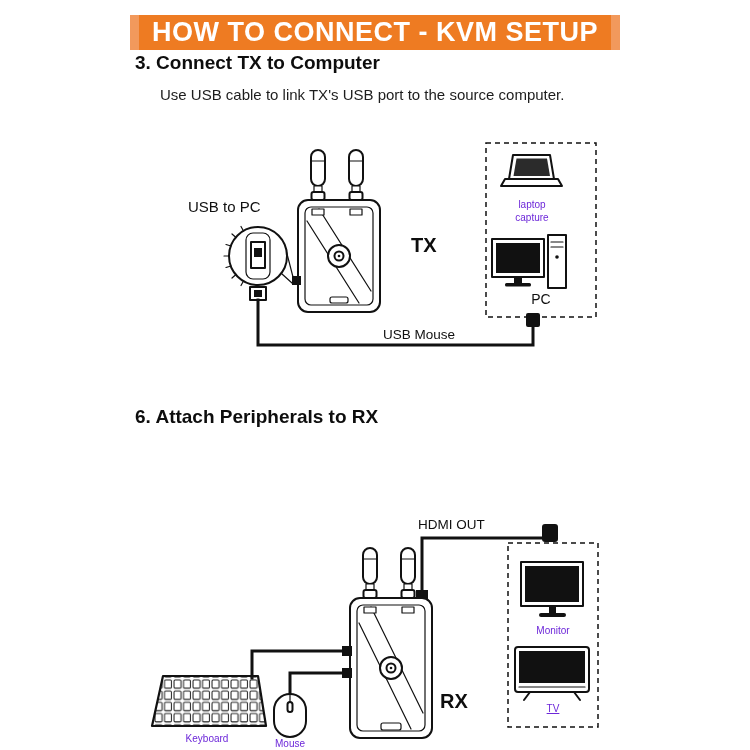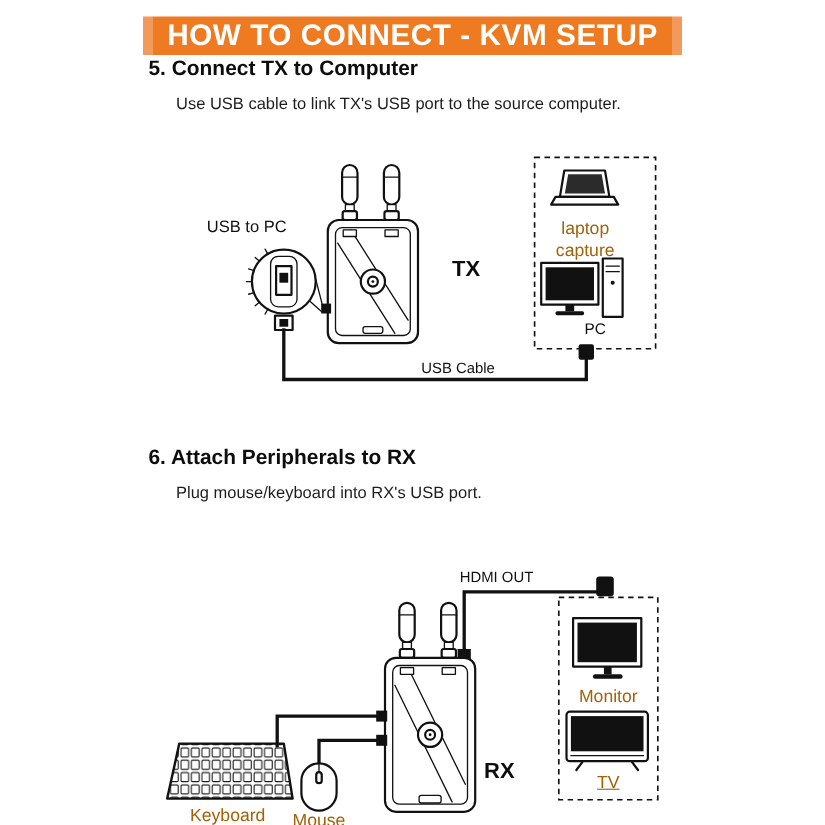--- a/index.html
+++ b/index.html
@@ -14,21 +14,21 @@
       var(--header-bg-light,#f2995c) 0px, var(--header-bg-light,#f2995c) 9px,
       var(--header-bg,#ee7b22) 9px, var(--header-bg,#ee7b22) calc(100% - 9px),
       var(--header-bg-light,#f2995c) calc(100% - 9px), var(--header-bg-light,#f2995c) 100%);
     color:#ffffff; font-weight:bold; font-size:27px; letter-spacing:.5px;
     display:flex; align-items:center; justify-content:center; white-space:nowrap;margin-top:13px;
   }
 
   .step-heading { font-size:19px; font-weight:bold; color:#0d0d0d; white-space:nowrap; }
   .step-desc   { font-size:15px; color:#1d1d1d; white-space:nowrap; }
   .lbl         { font-size:14px; color:#101010; white-space:nowrap;text-align:center; }
-  .lbl-sm      { font-size:16px; color:#a16207; }
+  .lbl-sm      { font-size:10px; color:#6d28d9; }
   .lbl-bold    { font-size:20px; font-weight:bold; color:#0d0d0d; white-space:nowrap; }
   .ctr         { text-align:center; white-space:normal; }
 
   svg .ln    { stroke:#111; fill:none; stroke-width:2; stroke-linecap:round; stroke-linejoin:round; }
   svg .thin  { stroke-width:1.2; }
   svg .cable { stroke:#111; fill:none; stroke-width:3; stroke-linecap:square; stroke-linejoin:miter; }
   svg .fillw { fill:#ffffff; }
   svg .fillb { fill:#111111; stroke:none; }
   svg .dashed{ stroke:#111; fill:none; stroke-width:1.5; stroke-dasharray:5 4; }
 </style>
@@ -169,31 +169,30 @@
       <rect class="ln fillw" x="515" y="647" width="74" height="45" rx="3" stroke-width="2.2"></rect>
       <rect class="fillb" x="519" y="651" width="66" height="32"></rect>
       <line class="ln thin" x1="519" y1="687" x2="585" y2="687"></line>
       <line class="ln" x1="530" y1="692" x2="524" y2="700" stroke-width="2.2"></line>
       <line class="ln" x1="574" y1="692" x2="580" y2="700" stroke-width="2.2"></line>
     </g>
   </svg>
 
   <div class="abs header-bar">HOW TO CONNECT - KVM SETUP</div>
 
-  <div class="abs step-heading" style="left:135px; top:52px;">5. Connect TX to Computer</div>
+  <div class="abs step-heading" style="left:135px; top:52px;">3. Connect TX to Computer</div>
   <div class="abs step-desc" style="left:160px; top:86px;">Use USB cable to link TX's USB port to the source computer.</div>
 
   <div class="abs lbl" style="left:188px; top:198px; font-size:15px;">USB to PC</div>
   <div class="abs lbl-bold" style="left:411px; top:234px;">TX</div>
   <div class="abs lbl-sm ctr" style="left:503px; top:199px; width:58px; line-height:1.25;">laptop capture</div>
   <div class="abs lbl ctr" style="left:486px; top:291px; width:110px;">PC</div>
-  <div class="abs lbl" style="left:383px; top:327px; font-size:13.5px;">USB Cable</div>
+  <div class="abs lbl" style="left:383px; top:327px; font-size:13.5px;">USB Mouse</div>
 
   <div class="abs step-heading" style="left:135px; top:406px;">6. Attach Peripherals to RX</div>
-  <div class="abs step-desc" style="left:160px; top:440px;">Plug mouse/keyboard into RX's USB port.</div>
 
   <div class="abs lbl" style="left:418px; top:517px; font-size:13.5px;">HDMI OUT</div>
   <div class="abs lbl-bold" style="left:440px; top:650px;margin-top:40px;">RX</div>
   <div class="abs lbl-sm ctr" style="left:152px; top:733px; width:110px;">Keyboard</div>
   <div class="abs lbl-sm ctr" style="left:262px; top:738px; width:56px;">Mouse</div>
   <div class="abs lbl-sm ctr" style="left:508px; top:625px; width:90px;">Monitor</div>
   <div class="abs lbl-sm ctr" style="left:508px; top:703px; width:90px;text-decoration:underline;">TV</div>
 
 </div>
 

